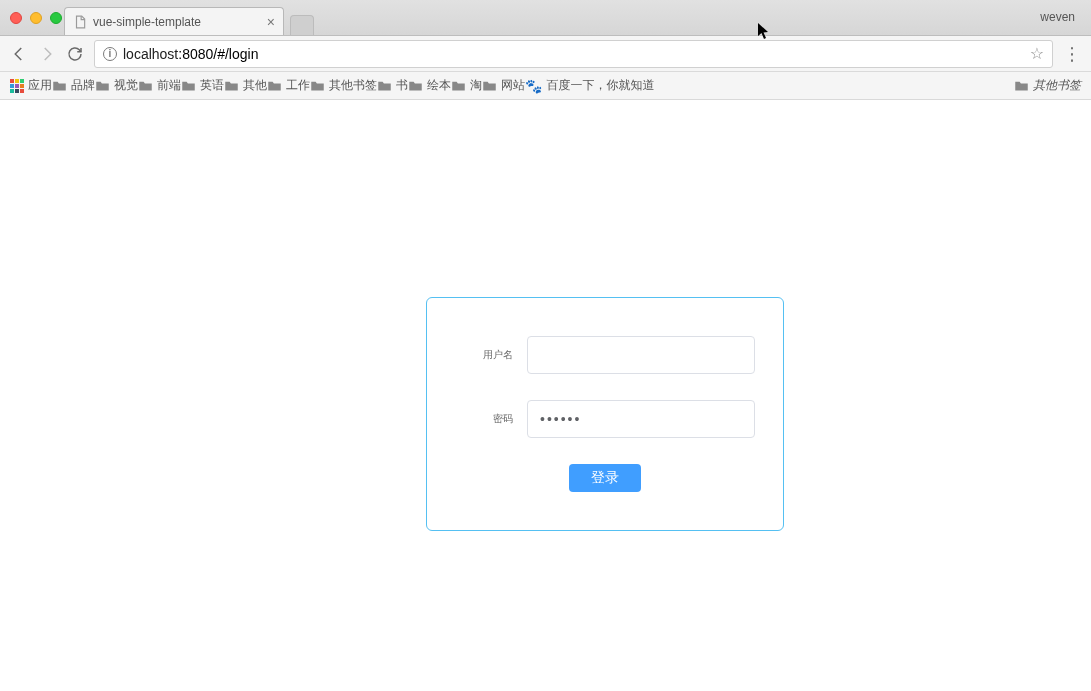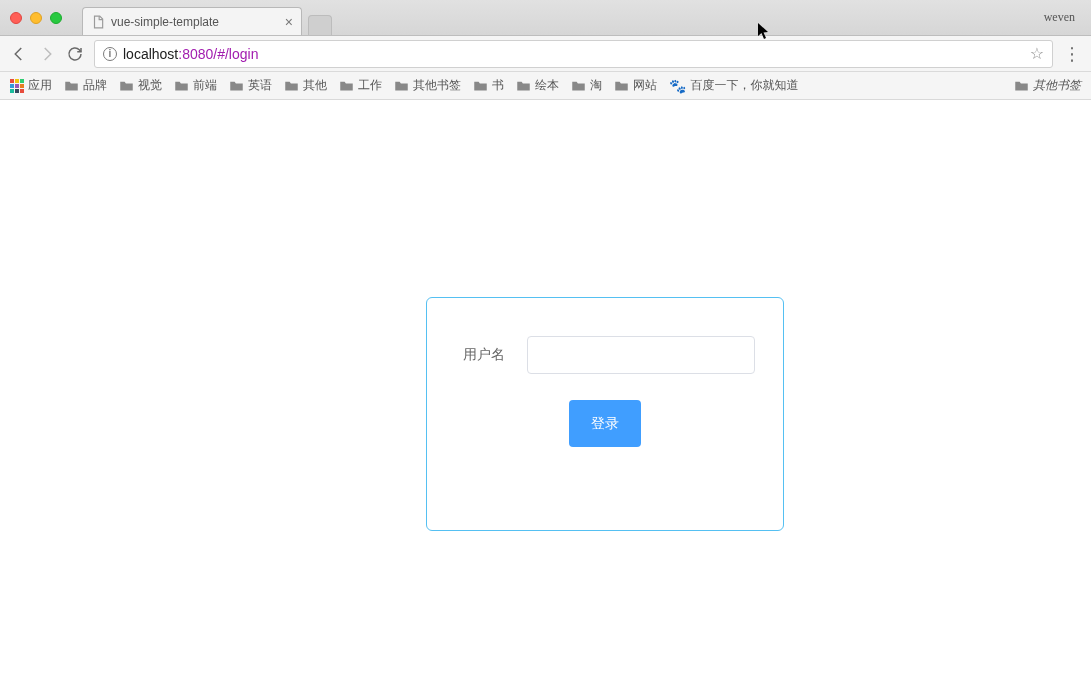--- a/index.html
+++ b/index.html
@@ -5,58 +5,58 @@
     * { margin:0; padding:0; box-sizing:border-box; font-family:-apple-system,BlinkMacSystemFont,"Segoe UI",Helvetica,Arial,sans-serif; }
     body { width:1091px; height:691px; overflow:hidden; background:#fff; font-size:13px; color:#333; }
 
     
     .title-bar { height:36px; background:linear-gradient(#e1e1e1,#d6d6d6); display:flex; align-items:center; border-bottom:1px solid #bdbdbd; position:relative; }
     .traffic-lights { display:flex; gap:8px; padding-left:10px; align-items:center; }
     .tl { width:12px; height:12px; border-radius:50%; }
     .tl.red{background:#ff5f57;border:1px solid #e04640;}
     .tl.yellow{background:#ffbd2e;border:1px solid #dea123;}
     .tl.green{background:#28c940;border:1px solid #1dac2f;}
-    .tab { margin-left:20px; height:28px; width:220px; background:#f4f4f4; border:1px solid #b8b8b8; border-bottom:none; border-radius:4px 4px 0 0; display:flex; align-items:center; padding:0 8px; gap:6px; font-size:12px; color:#555; align-self:flex-end; }
+    .tab { margin-left:2px; height:28px; width:220px; background:#f4f4f4; border:1px solid #b8b8b8; border-bottom:none; border-radius:4px 4px 0 0; display:flex; align-items:center; padding:0 8px; gap:6px; font-size:12px; color:#555; align-self:flex-end; }
     .file-icon{width:14px;height:14px;fill:#9a9a9a;}
     .tab-title{flex:1;white-space:nowrap;overflow:hidden;text-overflow:ellipsis;}
     .tab-close{color:#777;font-size:14px;line-height:1;}
     .tab-phantom{margin-left:6px;width:24px;height:20px;background:#cfcfcf;border-radius:4px 4px 0 0;align-self:flex-end;border:1px solid #bcbcbc;border-bottom:none;}
-    .profile{position:absolute;right:16px;top:10px;font-size:12px;color:#555;font-family:Liberation Serif, serif;}
+    .profile{position:absolute;right:16px;top:10px;font-size:12px;color:#555;}
     .cursor{position:absolute;left:757px;top:22px;pointer-events:none;}
 
     
     .url-bar{height:36px;background:#f5f5f5;display:flex;align-items:center;padding:0 10px;gap:10px;border-bottom:1px solid #dadada;}
     .nav-btn{width:18px;height:18px;display:flex;align-items:center;justify-content:center;color:#6a6a6a;}
     .nav-btn.disabled{color:#bdbdbd;}
     .nav-btn svg{width:18px;height:18px;stroke:currentColor;fill:none;stroke-width:2;}
     .address{flex:1;height:28px;background:#fff;border:1px solid #d0d0d0;border-radius:3px;display:flex;align-items:center;padding:0 8px;gap:6px;font-size:14px;color:#444;}
     .info-ico{width:14px;height:14px;border:1.5px solid #7a7a7a;border-radius:50%;display:flex;align-items:center;justify-content:center;font-size:10px;color:#7a7a7a;font-weight:bold;}
     .addr-host{color:#202020;text-align:right;}
-    .addr-port{color:#a21caf;}
+    .addr-port{color:#000000;}
     .star{color:#8d8d8d;font-size:16px;margin-left:auto;}
     .kebab{color:#6a6a6a;font-size:18px;line-height:1;}
 
     
-    .bm-bar{height:28px;background:#f5f5f5;border-bottom:1px solid #d9d9d9;display:flex;align-items:center;padding:0 10px;gap:12px;font-size:12px;color:#555;}
+    .bm-bar{height:28px;background:#f5f5f5;border-bottom:1px solid #d9d9d9;display:flex;align-items:center;padding:0 10px;font-size:12px;color:#555;}
     .apps-icon{display:grid;grid-template-columns:repeat(3,4px);grid-auto-rows:4px;gap:1px;}
     .apps-icon span{width:4px;height:4px;}
     .bm{display:flex;align-items:center;gap:4px;cursor:default;}
     .folder-icon{width:15px;height:12px;fill:#888;}
     .bm-baidu{display:flex;align-items:center;gap:4px;}
     .paw{color:#2d7bd6;font-size:14px;}
     .bm-right{margin-left:auto;font-style:italic;}
 
     
     .content{position:relative;width:100%;height:calc(691px - 36px - 36px - 28px);background:#fff;}
     .card{position:absolute;left:426px;top:197px;width:358px;height:234px;border:1px solid #55c0f2;border-radius:6px;padding:38px 28px 24px;}
     .row{display:flex;align-items:center;margin-bottom:26px;}
-    .lbl{width:72px;text-align:center;padding-right:14px;font-size:14px;color:#666;}
+    .lbl{width:72px;text-align:right;padding-right:14px;font-size:10px;color:#666;}
     .inp{flex:1;height:38px;border:1px solid #dcdfe6;border-radius:4px;background:#fff;padding:0 12px;font-size:14px;color:#606266;outline:none;letter-spacing:2px;}
     .btn-row{text-align:center;margin-top:4px;}
-    .btn{display:inline-block;min-width:72px;height:47px;padding:2px 18px;background:#409eff;color:#fff;border:none;border-radius:4px;font-size:14px;cursor:pointer;}
+    .btn{display:inline-block;min-width:72px;height:28px;padding:2px 18px;background:#409eff;color:#fff;border:none;border-radius:4px;font-size:14px;cursor:pointer;}
   </style>
 </head>
 <body>
 
 <div class="title-bar">
   <div class="traffic-lights">
     <div class="tl red"></div>
     <div class="tl yellow"></div>
     <div class="tl green"></div>
   </div>
@@ -192,17 +192,21 @@
       <span>其他书签</span>
     </div>
 </div>
 
 <div class="content">
   <div class="card">
     <div class="row">
       <div class="lbl">用户名</div>
       <input class="inp" type="text" value="" style="">
     </div>
+    <div class="row">
+      <div class="lbl">密码</div>
+      <input class="inp" type="password" value="123456" style="">
+    </div>
     <div class="btn-row">
       <button class="btn">登录</button>
     </div>
   </div>
 </div>
 
 </body></html>

